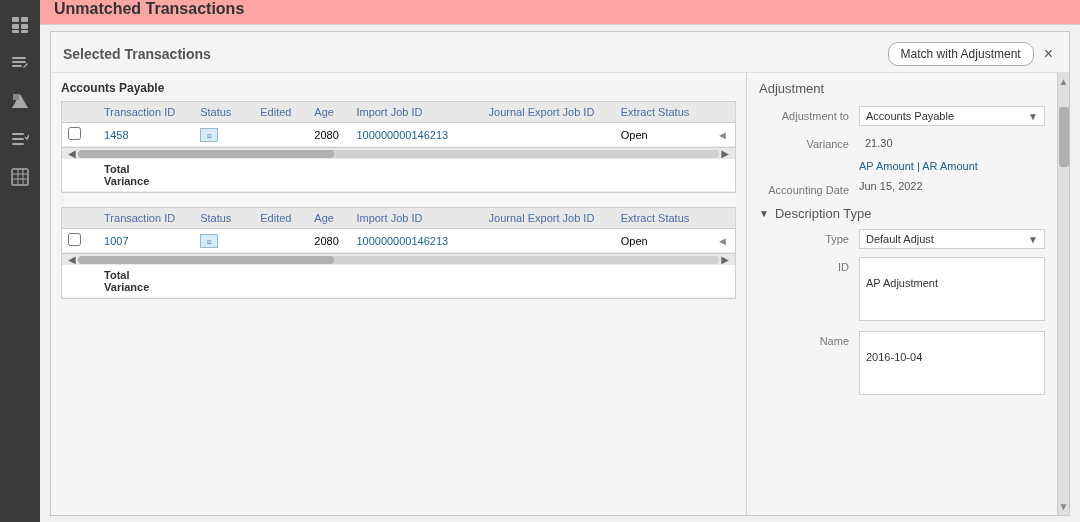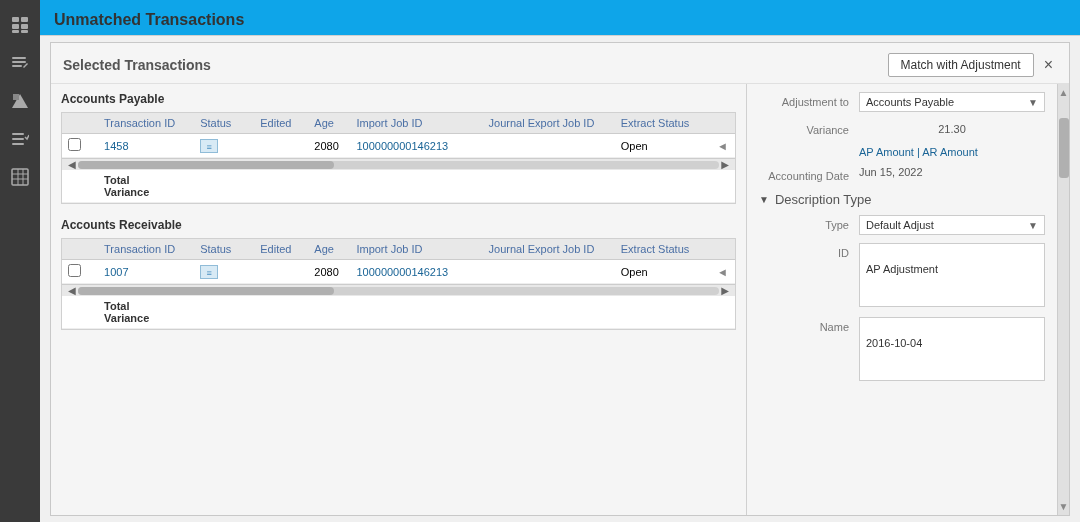--- a/index.html
+++ b/index.html
@@ -40,22 +40,22 @@
     .main-content {
       flex: 1;
       display: flex;
       flex-direction: column;
       background: #f0f0f0;
       overflow: hidden;
     }
 
     
     .page-title-bar {
-      background: #0ea5e9;
-      padding: 11px 14px 6px 14px;
+      background: #fca5a5;
+      padding: 0 14px 6px 14px;
       border-bottom: 1px solid #d0d0d0;
     }
     .page-title {
       font-size: 16px;
       font-weight: bold;
       color: #333;
     }
 
     
     .dialog {
@@ -88,21 +88,21 @@
       align-items: center;
       gap: 6px;
     }
     .btn-match-adjustment {
       background: #fff;
       border: 1px solid #aaa;
       padding: 4px 12px;
       font-size: 12px;
       cursor: pointer;
       color: #333;
-      border-radius: 2px;
+      border-radius: 10px;
     }
     .close-btn {
       background: none;
       border: none;
       font-size: 16px;
       cursor: pointer;
       color: #555;
       line-height: 1;
       padding: 0 4px;
     }
@@ -462,21 +462,20 @@
                   <div>Total</div>
                   <div>Variance</div>
                 </td>
                 <td colspan="7"></td>
               </tr>
             </tbody>
           </table>
         </div>
 
         <div style="margin-top:14px;">
-          <div class="section-title">Accounts Receivable</div>
           <div class="table-wrapper">
             <table class="tx-table">
               <colgroup>
                 <col class="col-checkbox">
                   <col class="col-txid">
                   <col class="col-status">
                   <col class="col-edited">
                 <col class="col-age">
                   <col class="col-importjob">
                   <col class="col-journalexport">
@@ -545,35 +544,36 @@
               </tbody>
             </table>
           </div>
         </div>
 
       </div>
 
       <div class="right-panel-with-scrollbar">
 
         <div class="adjustment-panel">
+          <div class="adj-section-title">Adjustment</div>
 
           <div class="adj-row">
             <div class="adj-label">Adjustment to</div>
             <div class="adj-value">
               <div class="adj-dropdown">
                 <span>Accounts Payable</span>
                 <span class="adj-dropdown-arrow">▼</span>
               </div>
             </div>
           </div>
 
           <div class="adj-row">
             <div class="adj-label">Variance</div>
             <div class="adj-value">
-              <div class="adj-variance-value" style="text-align:center;">21.30</div>
+              <div class="adj-variance-value" style="text-align:left;">21.30</div>
             </div>
           </div>
 
           <div class="adj-row">
             <div class="adj-label"></div>
             <div class="adj-value">
               <a href="#" class="ap-ar-link">AP Amount | AR Amount</a>
             </div>
           </div>
 

